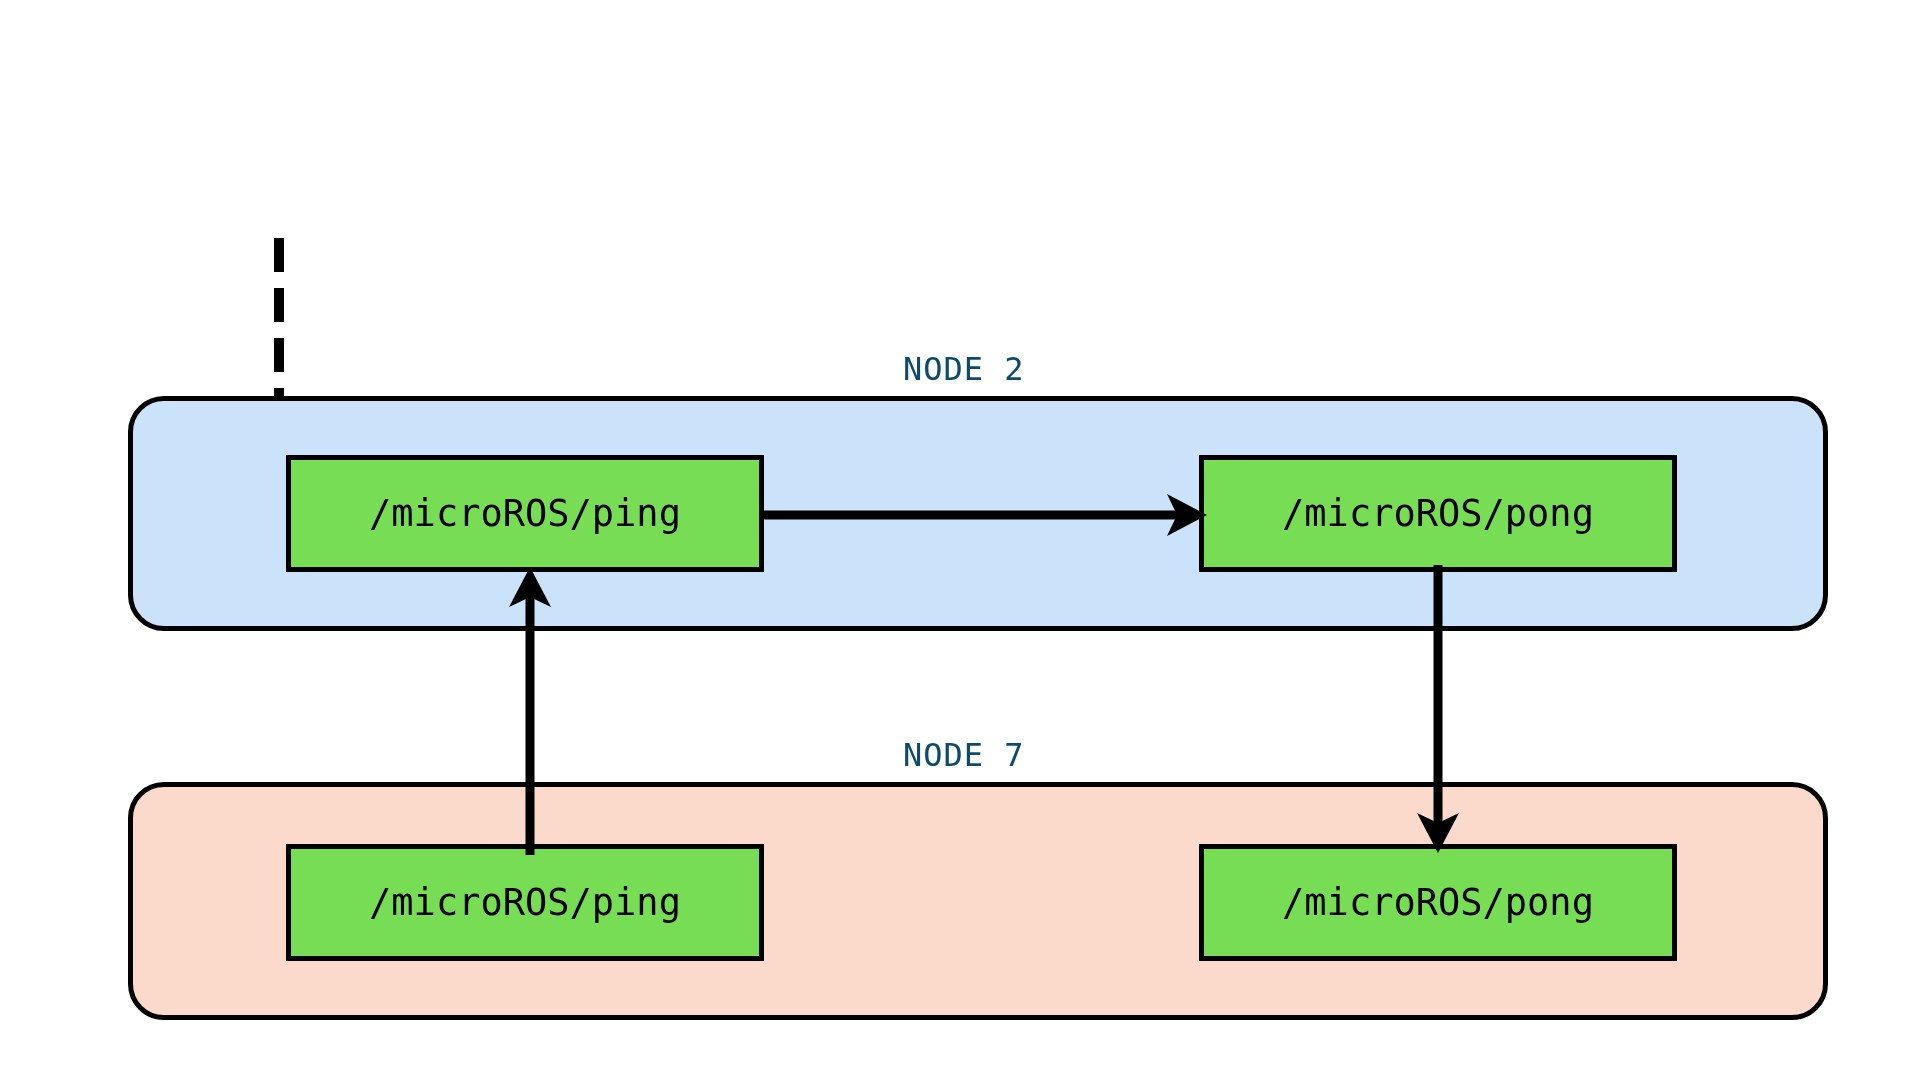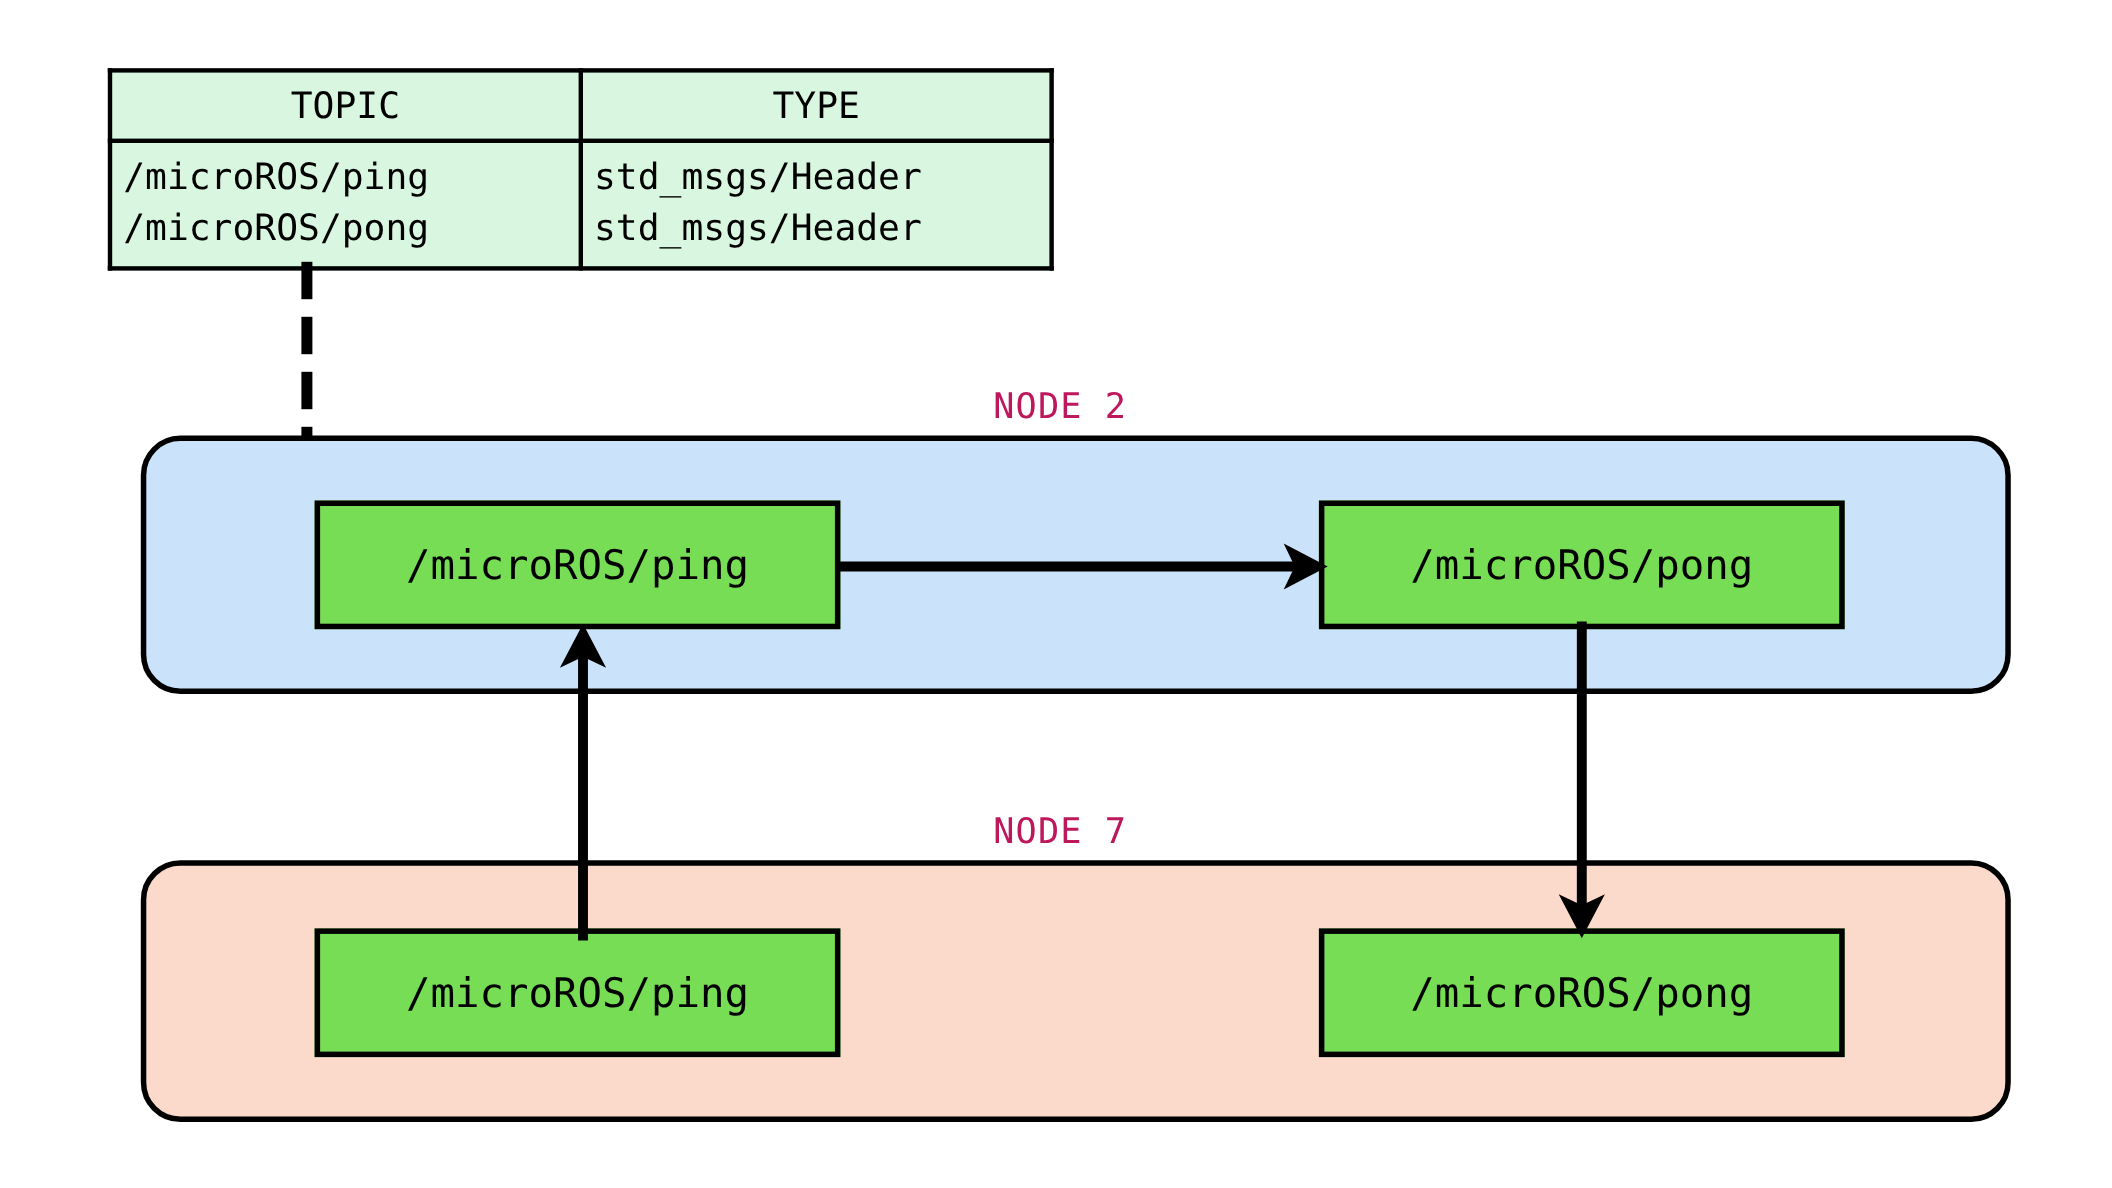--- a/index.html
+++ b/index.html
@@ -69,21 +69,21 @@
     left: 0;
     width: 10px;
     background: #000000;
   }
 
   
   .node-label {
     position: absolute;
     font-family: "DejaVu Sans Mono", monospace;
     font-size: 32px;
-    color: #be185d;
+    color: #0c4a6e;
     letter-spacing: 1px;
     white-space: pre;
   }
   .node-box {
     position: absolute;
     border: 5px solid #000000;
     border-radius: 36px;
     box-sizing: border-box;
   }
   #node2-box {
@@ -133,36 +133,20 @@
     stroke-width: 9;
     fill: none;
   }
   .arrow-head { fill: #000000; }
 </style>
 </head>
 <body>
 
 <div id="stage">
 
-  <table class="topic-table">
-    <thead>
-      <tr>
-        <th class="col-topic">TOPIC</th>
-        <th class="col-type">TYPE</th>
-      </tr>
-    </thead>
-    <tbody>
-      <tr>
-        <td class="col-topic">/microROS/ping
-/microROS/pong</td>
-        <td class="col-type">std_msgs/Header
-std_msgs/Header</td>
-      </tr>
-    </tbody>
-  </table>
 
   <div class="dashed-connector">
     <div class="seg" style="top:0px;   height:34px;"></div>
     <div class="seg" style="top:50px;  height:34px;"></div>
     <div class="seg" style="top:100px; height:34px;"></div>
     <div class="seg" style="top:150px; height:10px;"></div>
   </div>
 
   <div class="node-label" id="node2-label">NODE 2</div>
   <div class="node-box" id="node2-box"></div>

